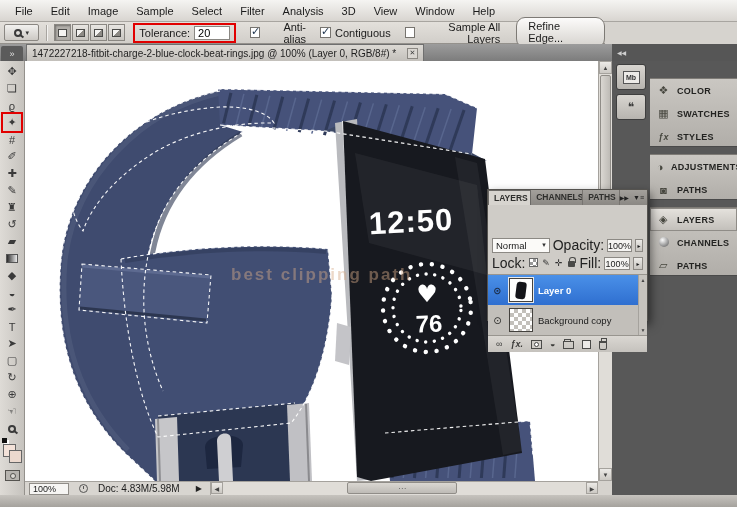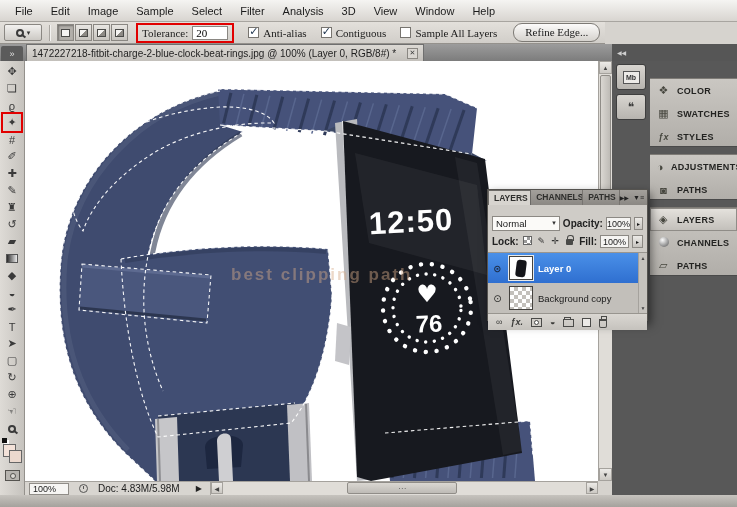--- a/index.html
+++ b/index.html
@@ -8,21 +8,21 @@
 
   
   .menubar { position:absolute; left:0; top:0; width:737px; height:22px;
     background:linear-gradient(#f5f4f2,#d8d5d0); border-bottom:1px solid #a8a5a0;
     display:flex; align-items:center; padding-left:6px; font-size:11px; }
   .menu-item { padding:3px 9px; cursor:default; }
 
   
   .optionsbar { position:absolute; left:0; top:22px; width:605px; height:22px;
     background:linear-gradient(#e3e0db,#d1cec9); border-bottom:1px solid #94918c;
-    display:flex; align-items:center; font-size:11px;font-family:Liberation Serif, serif; }
+    display:flex; align-items:center; font-size:11px; }
   .preset-box { width:38px; height:17px; margin-left:4px; border:1px solid #8a8782; border-radius:2px;
     background:linear-gradient(#f2f1ef,#ccc9c4); display:flex; align-items:center; justify-content:center; gap:3px; }
   .mag { width:8px; height:8px; border:2px solid #3a3a3a; border-radius:50%; position:relative; display:inline-block; }
   .mag::after { content:''; position:absolute; width:5px; height:2px; background:#3a3a3a; right:-4px; bottom:-2px; transform:rotate(40deg); }
   .caret { font-size:7px; color:#333; }
   .vsep { width:1px; height:16px; background:#a8a5a0; margin:0 7px; box-shadow:1px 0 0 #f3f2f0; }
   .mode-group { display:flex; gap:1px; }
   .mode-btn { width:17px; height:17px; border:1px solid #8a8782; background:linear-gradient(#e8e6e2,#c7c4bf);
     display:flex; align-items:center; justify-content:center; }
   .mode-btn.pressed { background:#b2afaa; box-shadow:inset 1px 1px 2px rgba(0,0,0,.35); }
@@ -99,24 +99,24 @@
 
   
   .lpanel { position:absolute; left:487px; top:189px; width:161px; height:132px; background:#cfccc7;
     border:1px solid #55534f; box-shadow:3px 4px 9px rgba(0,0,0,.5); z-index:60; font-size:9px; }
   .lp-tabs { height:15px; background:linear-gradient(#a3a09b,#8b8884); display:flex; align-items:stretch; }
   .lp-tab { padding:2px 5px 0; font-size:8.5px; font-weight:bold; color:#2e2e2c; border-right:1px solid #777470; white-space:nowrap; overflow:hidden; }
   .lp-tab.active { background:#d7d4cf; border:1px solid #6b6966; border-bottom:none; }
   .lp-tab.clip { max-width:52px; }
   .lp-tabs-right { margin-left:auto; display:flex; align-items:center; gap:4px; padding-right:3px; color:#222; }
   .lp-arrows { font-size:6px; } .lp-menu { font-size:7px; }
-  .lp-controls { padding:9px 4px 2px; }
+  .lp-controls { padding:3px 4px 2px;margin-top:28px; }
   .lp-row { display:flex; align-items:center; gap:3px; height:18px; }
   .lp-select { width:84px; height:15px; background:#fbfaf8; border:1px solid #8c8984; display:flex; align-items:center; justify-content:space-between; padding:0 3px; font-size:9.5px; }
-  .lp-label { font-size:10px; color:#222;font-weight:bold; }
+  .lp-label { font-size:14px; color:#222; }
   .lp-field { width:29px; height:13px; border:1px solid #8c8984; background:#f5f4f2; text-align:center; font-size:9px; line-height:12px; }
   .lp-spin { width:11px; height:13px; background:linear-gradient(#eceae7,#c7c4bf); border:1px solid #8c8984; font-size:6px; display:flex; align-items:center; justify-content:center; }
   .lock-ic { width:11px; text-align:center; font-size:9px; color:#333; }
   .checker-sm { display:inline-block; width:9px; height:9px; border:1px solid #666;
     background:linear-gradient(45deg,#999 25%,transparent 25%,transparent 75%,#999 75%) 0 0/6px 6px,
                linear-gradient(45deg,#999 25%,#fff 25%,#fff 75%,#999 75%) 3px 3px/6px 6px; }
   .lock-shape { display:inline-block; width:7px; height:6px; background:#4a4a48; border-radius:1px; position:relative; margin-top:3px; }
   .lock-shape::before { content:''; position:absolute; left:1px; top:-4px; width:5px; height:5px; border:1.5px solid #4a4a48; border-bottom:none; border-radius:3px 3px 0 0; }
   .lp-list { height:61px; background:#c2bfba; border-top:1px solid #98958f; position:relative; overflow:hidden; }
   .layer-row { height:30px; display:flex; align-items:center; gap:5px; padding-left:3px; }

